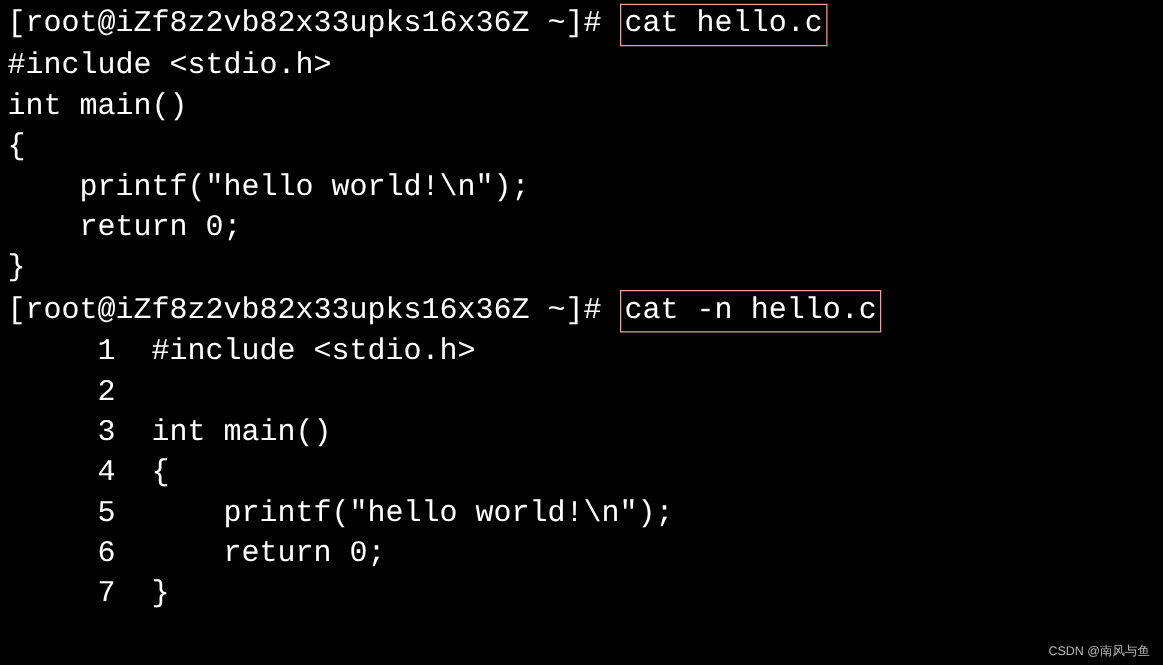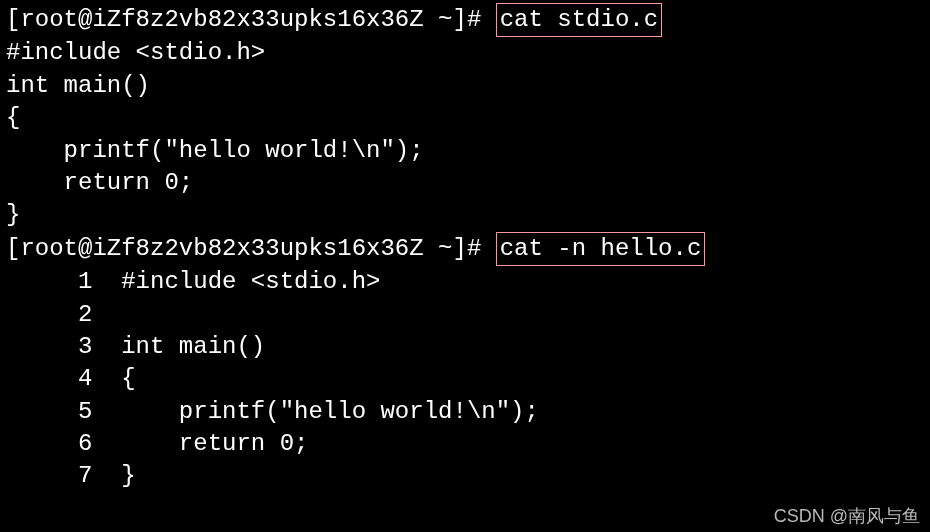--- a/index.html
+++ b/index.html
@@ -32,29 +32,29 @@
     }
     .line-num {
       display: inline-block;
       width: 6ch;
       text-align: right;
     }
     .watermark {
       position: absolute;
       bottom: 4px;
       right: 10px;
-      font-size: 18px;
+      font-size: 10px;
       color: #b8b8b8;
       font-family: Arial, sans-serif;
     }
   </style>
 </head>
 <body>
 
-<div class="line"><span>[root@iZf8z2vb82x33upks16x36Z ~]# </span><span class="highlight-box">cat stdio.c</span></div>
+<div class="line"><span>[root@iZf8z2vb82x33upks16x36Z ~]# </span><span class="highlight-box">cat hello.c</span></div>
 <div class="line">#include &lt;stdio.h&gt;</div>
 <div class="line"></div>
 <div class="line">int main()</div>
 <div class="line">{</div>
 <div class="line">    printf("hello world!\n");</div>
 <div class="line">    return 0;</div>
 <div class="line">}</div>
 <div class="line"><span>[root@iZf8z2vb82x33upks16x36Z ~]# </span><span class="highlight-box">cat -n hello.c</span></div>
 <div class="numbered-line"><span class="line-num">1</span>  <span>#include &lt;stdio.h&gt;</span></div>
 <div class="numbered-line"><span class="line-num">2</span>  <span></span></div>

